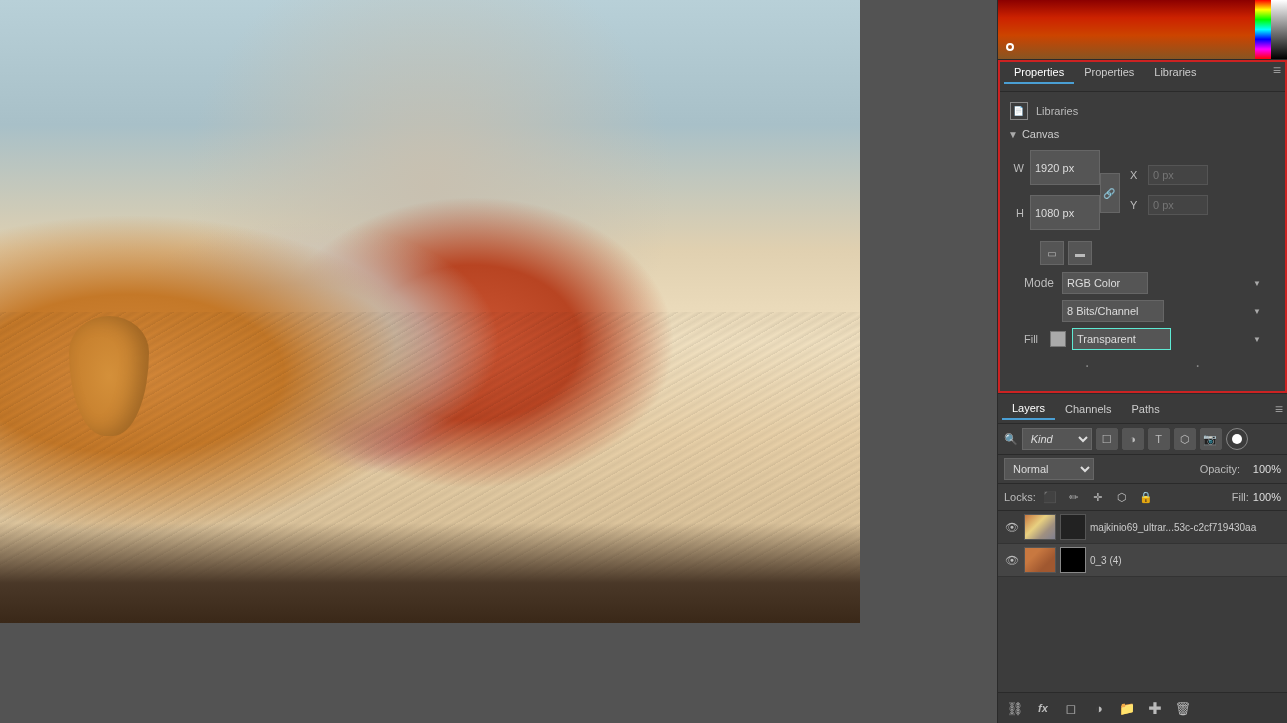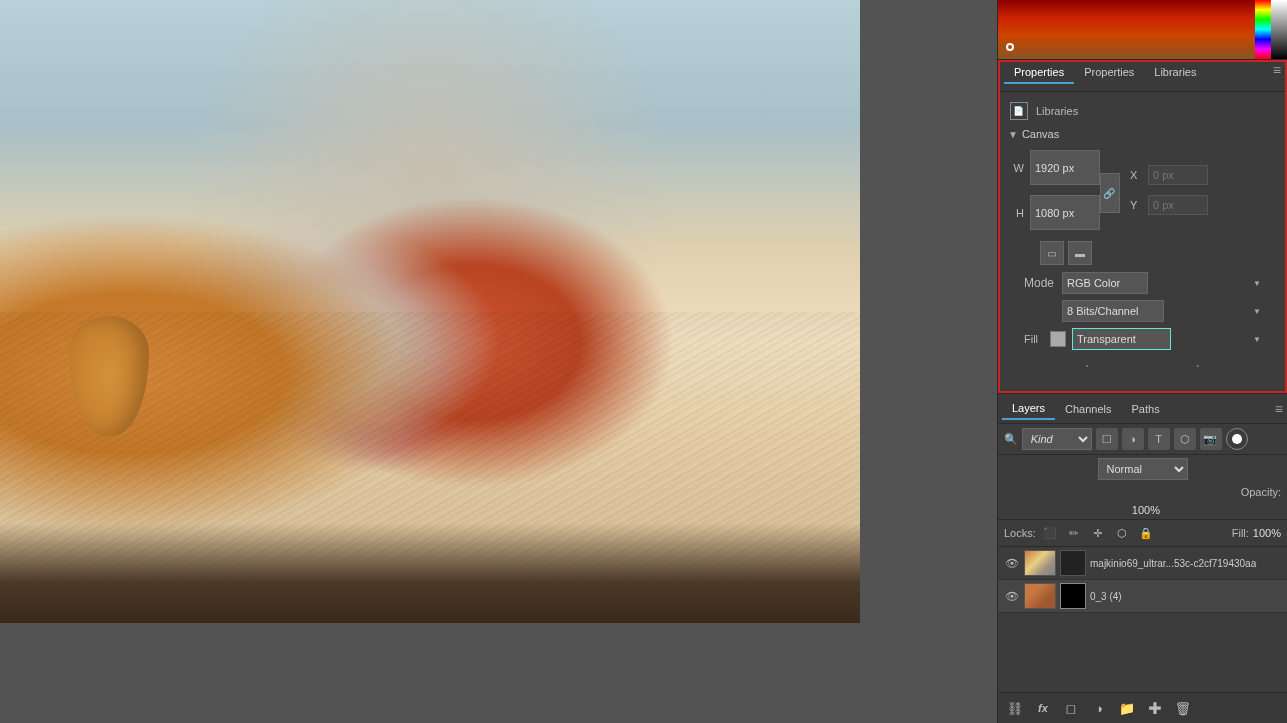--- a/index.html
+++ b/index.html
@@ -484,21 +484,20 @@
       background: #fff;
       border-radius: 50%;
     }
 
     .blend-row {
       display: flex;
       align-items: center;
       padding: 3px 6px;
       gap: 6px;
       border-bottom: 1px solid #2a2a2a;
-      flex-direction: column;
     }
 
     .blend-select {
       background: #555;
       border: 1px solid #666;
       color: #ddd;
       font-size: 11px;
       padding: 1px 4px;
       height: 22px;
       width: 90px;

